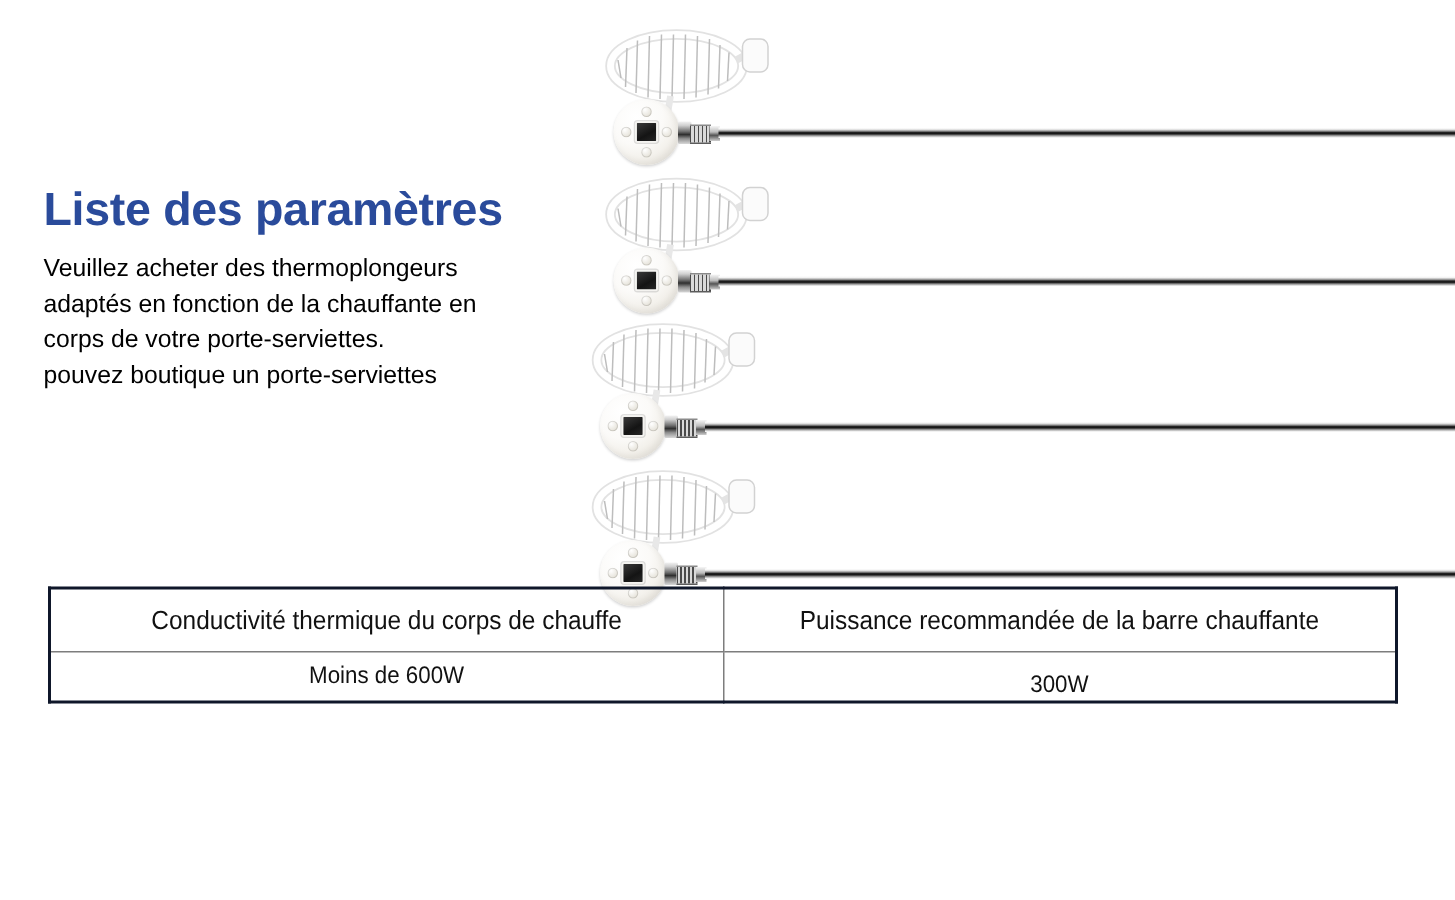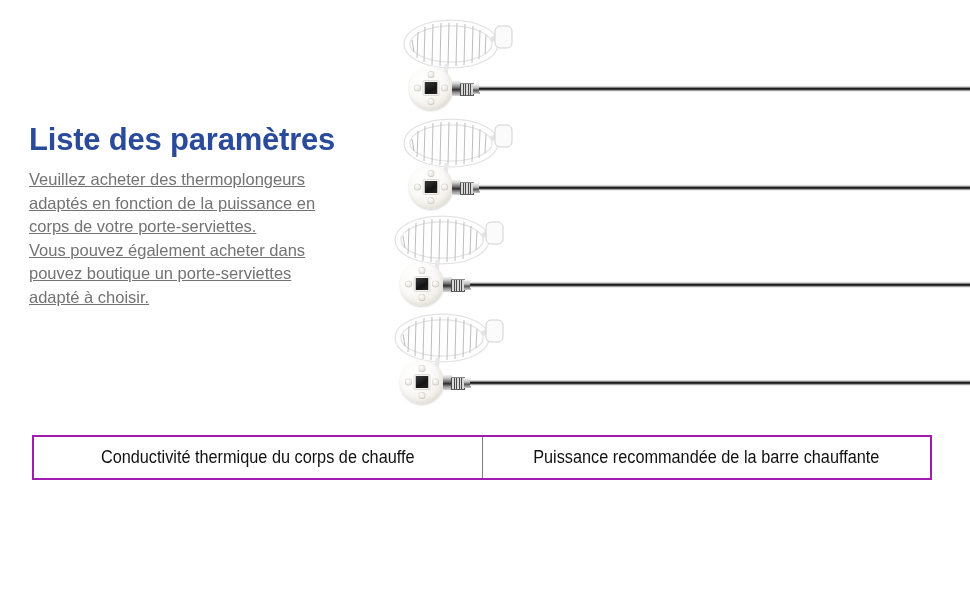--- a/index.html
+++ b/index.html
@@ -11,21 +11,21 @@
   .page{position:relative;width:842px;height:600px;background:#fff;}
 
   
   .title{
     position:absolute;left:29px;top:124px;
     font-size:31px;font-weight:bold;color:#2a4b9b;
     letter-spacing:-0.2px;white-space:nowrap;line-height:1.05;
   }
   .body-copy{
     position:absolute;left:29px;top:168px;width:360px;
-    font-size:16.5px;color:#737373;line-height:23.5px;text-decoration:underline;
+    font-size:16.5px;color:#000000;line-height:23.5px;
   }
   .body-copy p{margin:0;}
 
   
   .product{position:absolute;}
   .prod-head{
     position:absolute;left:0;top:0;width:44px;height:44px;border-radius:50%;
     background:
       radial-gradient(circle at 34% 28%, #ffffff 0%, #fbfaf8 42%, #efece5 76%, #ddd9d0 100%);
     box-shadow:0 1px 2px rgba(0,0,0,.18), inset -2px -2px 4px rgba(0,0,0,.06);
@@ -73,23 +73,23 @@
     background:linear-gradient(180deg,#d8d8d8,#2a2a2a 50%,#c8c8c8);
     border-radius:0 2px 2px 0;
   }
 
   
   .coil{position:absolute;}
   .coil svg{display:block;overflow:visible;}
 
   
   .spec-table{
-    position:absolute;left:32px;top:435px;width:898px;
+    position:absolute;left:32px;top:391px;width:898px;
     border-collapse:collapse;table-layout:fixed;
-    border:2px solid #a21caf;
+    border:2px solid #0f172a;
   }
   .spec-table col.c1{width:449px;}
   .spec-table col.c2{width:449px;}
   .spec-table th,.spec-table td{
     border:1px solid #7d7d7d;
     text-align:center;color:#111;font-weight:normal;
     font-family:"Liberation Sans Narrow","Liberation Sans",sans-serif;
     transform:scaleX(.93);
   }
   .spec-table th{
@@ -105,25 +105,23 @@
 </style>
 </head>
 <body>
 
 <div class="page">
 
   <div class="title">Liste des paramètres</div>
 
   <div class="body-copy">
     <p>Veuillez acheter des thermoplongeurs</p>
-    <p>adaptés en fonction de la puissance en</p>
+    <p>adaptés en fonction de la chauffante en</p>
     <p>corps de votre porte-serviettes.</p>
-    <p>Vous pouvez également acheter dans</p>
     <p>pouvez boutique un porte-serviettes</p>
-    <p>adapté à choisir.</p>
   </div>
 
   <div class="product" style="left:409px;top:66px;">
     <div class="coil" style="left:-6px;top:-52px;">
       <svg width="110" height="58" viewBox="0 0 110 58">
         <g fill="none" stroke="#c9c9c9" stroke-width="1.1">
           <ellipse cx="48" cy="30" rx="44" ry="21" stroke="#e2e2e2" stroke-width="7"></ellipse>
           <ellipse cx="48" cy="30" rx="44" ry="21" stroke="#ffffff" stroke-width="4.6"></ellipse>
           <g stroke="#bdbdbd" stroke-width="1">
             <line x1="9" y1="26" x2="11" y2="38"></line>
@@ -274,16 +272,22 @@
   <table class="spec-table">
     <colgroup>
         <col class="c1">
         <col class="c2">
       </colgroup>
     <tbody>
       <tr>
         <th class="left-h">Conductivité thermique du corps de chauffe</th>
         <th class="right-h">Puissance recommandée de la barre chauffante</th>
       </tr>
+      <tr>
+        <td class="left-c">Moins de 600W</td>
+        <td class="right-c">
+            <span class="cell-low">300W</span>
+          </td>
+      </tr>
     </tbody>
   </table>
 
 </div>
 
 </body></html>

